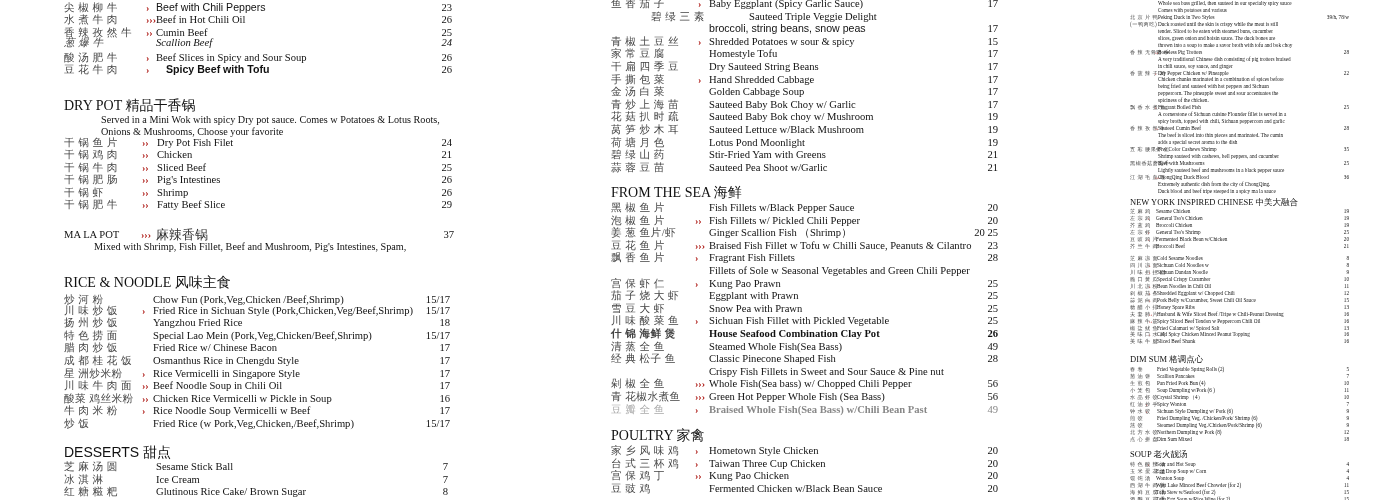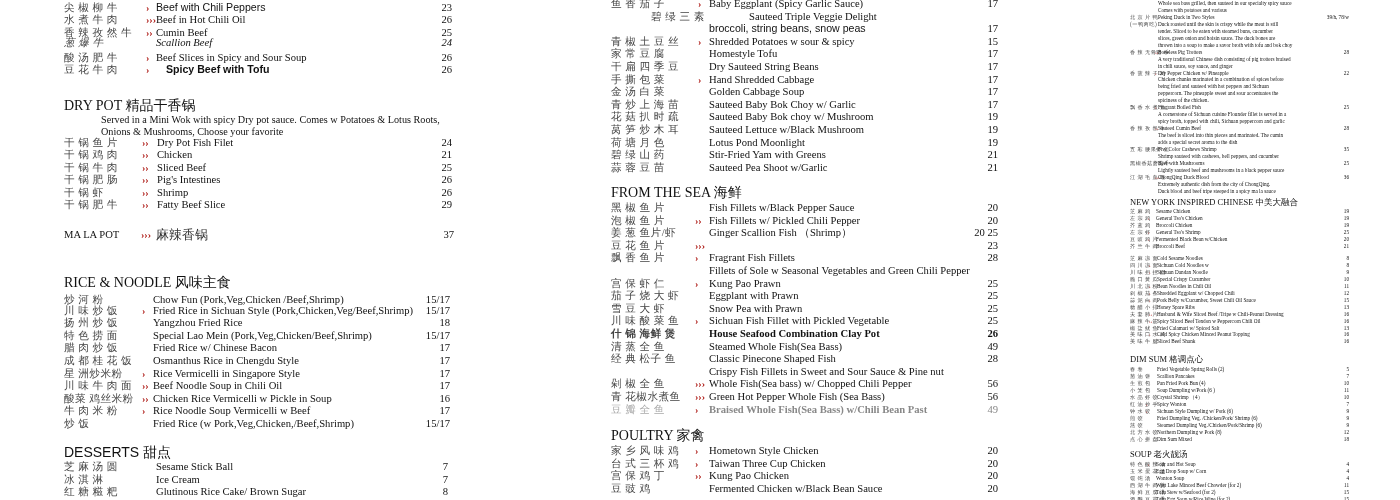--- a/index.html
+++ b/index.html
@@ -107,20 +107,21 @@
         <span class="price" style="right:4px;">29</span>
       </div>
     </div>
 
   <div class="row" style="top:228px;">
     <span class="en" style="left:0;font-size:10.6px;">MA LA POT</span>
     <span class="chili" style="left:77px;">›››</span>
     <span class="en" style="left:92px;font-size:13px;color:#333;">麻辣香锅</span>
     <span class="price" style="right:2px;">37</span>
   </div>
+  <div class="desc" style="top:241px;left:30px;">Mixed with Shrimp, Fish Fillet, Beef and Mushroom, Pig's Intestines, Spam,</div>
 
   <div class="head" style="top:275px;left:0;">RICE &amp; NOODLE 风味主食</div>
   <div id="c1-rice">
       <div class="row" style="top: 293px;">
         <span class="cn">炒 河 粉</span>
         <span class="chili" style="left:78px;"></span>
         <span class="en" style="left:89px;">Chow Fun  (Pork,Veg,Chicken /Beef,Shrimp)</span>
         <span class="price" style="right:6px;">15/17</span>
       </div>
       <div class="row" style="top: 303.6px;">
@@ -311,20 +312,21 @@
       </div>
       <div class="row" style="top: 226.2px;">
         <span class="cn">姜 葱 鱼片/虾</span>
         <span class="chili" style="left:84px;"></span>
         <span class="en" style="left:98px;">Ginger Scallion Fish （Shrimp）</span>
         <span class="price" style="right:3px;">20 25</span>
       </div>
       <div class="row" style="top: 238.8px;">
         <span class="cn">豆 花 鱼 片</span>
         <span class="chili" style="left:84px;">›››</span>
+        <span class="en" style="left:98px;">Braised Fish Fillet w Tofu w Chilli Sauce, Peanuts &amp; Cilantro</span>
         <span class="price" style="right:3px;">23</span>
       </div>
       <div class="row" style="top: 251.4px;">
         <span class="cn">飘 香 鱼 片</span>
         <span class="chili" style="left:84px;">›</span>
         <span class="en" style="left:98px;">Fragrant Fish Fillets</span>
         <span class="price" style="right:3px;">28</span>
       </div>
       <div class="row" style="top: 264px;">
         <span class="cn"></span>

